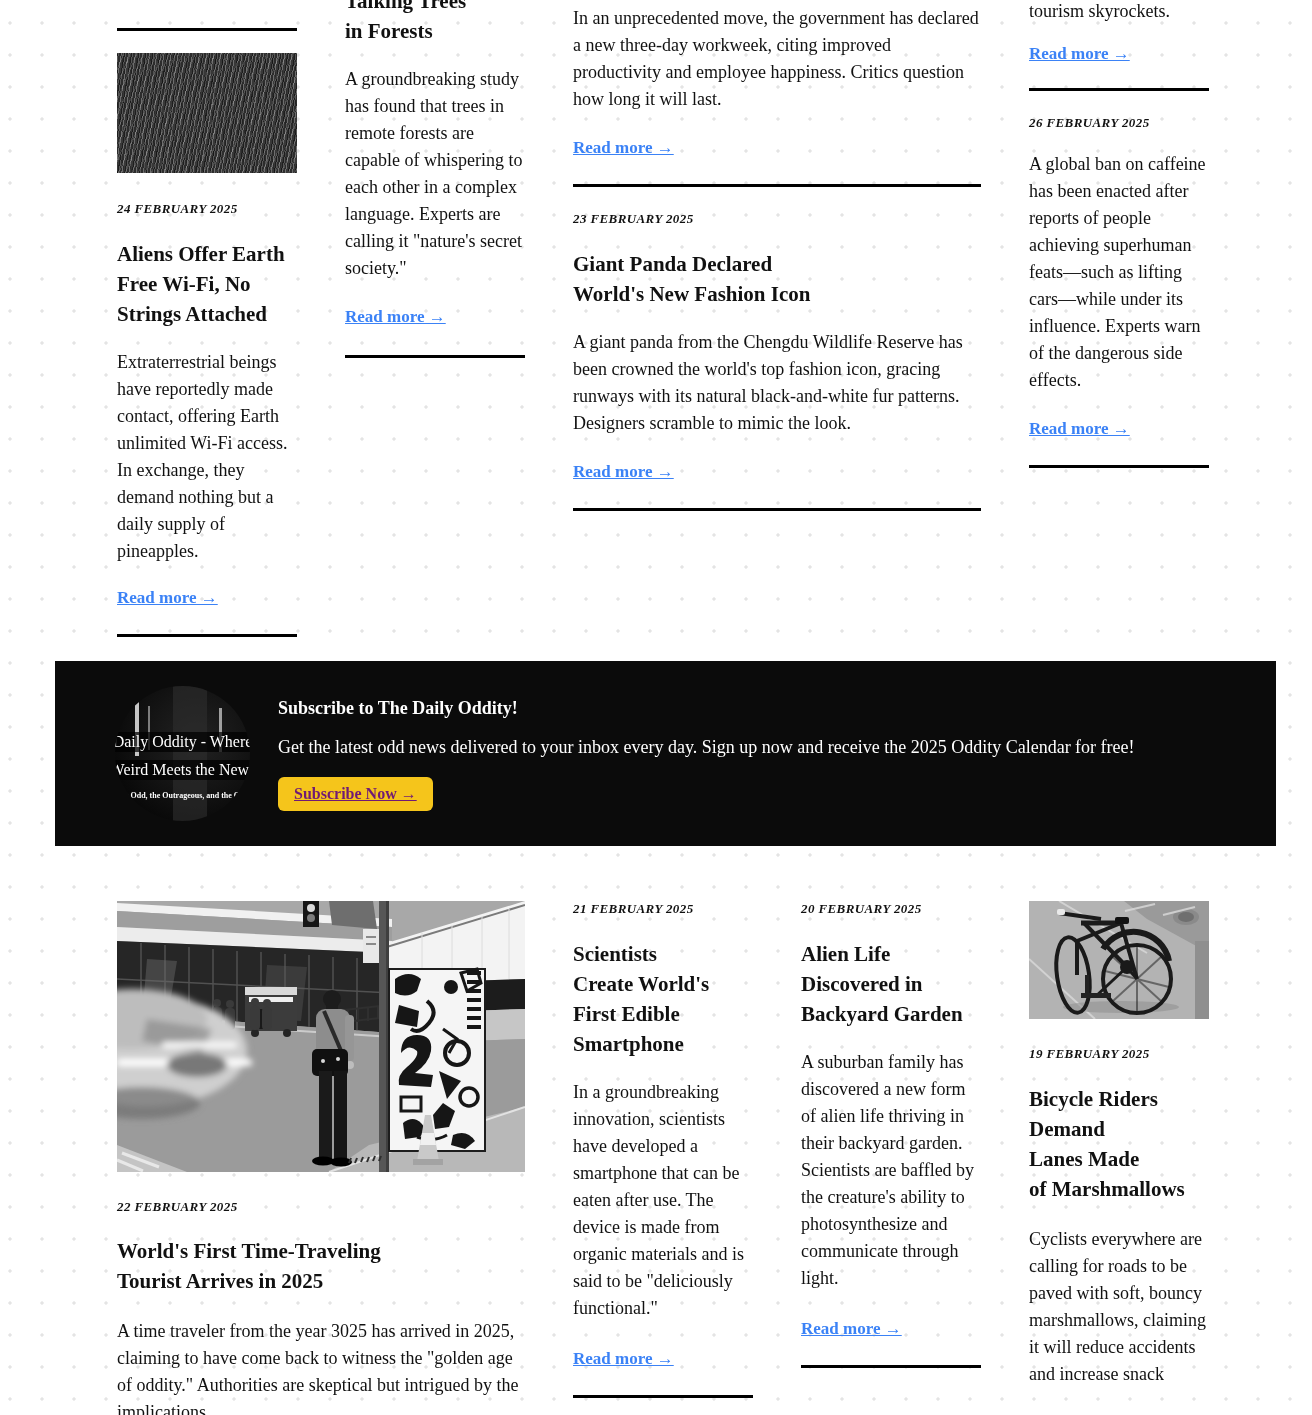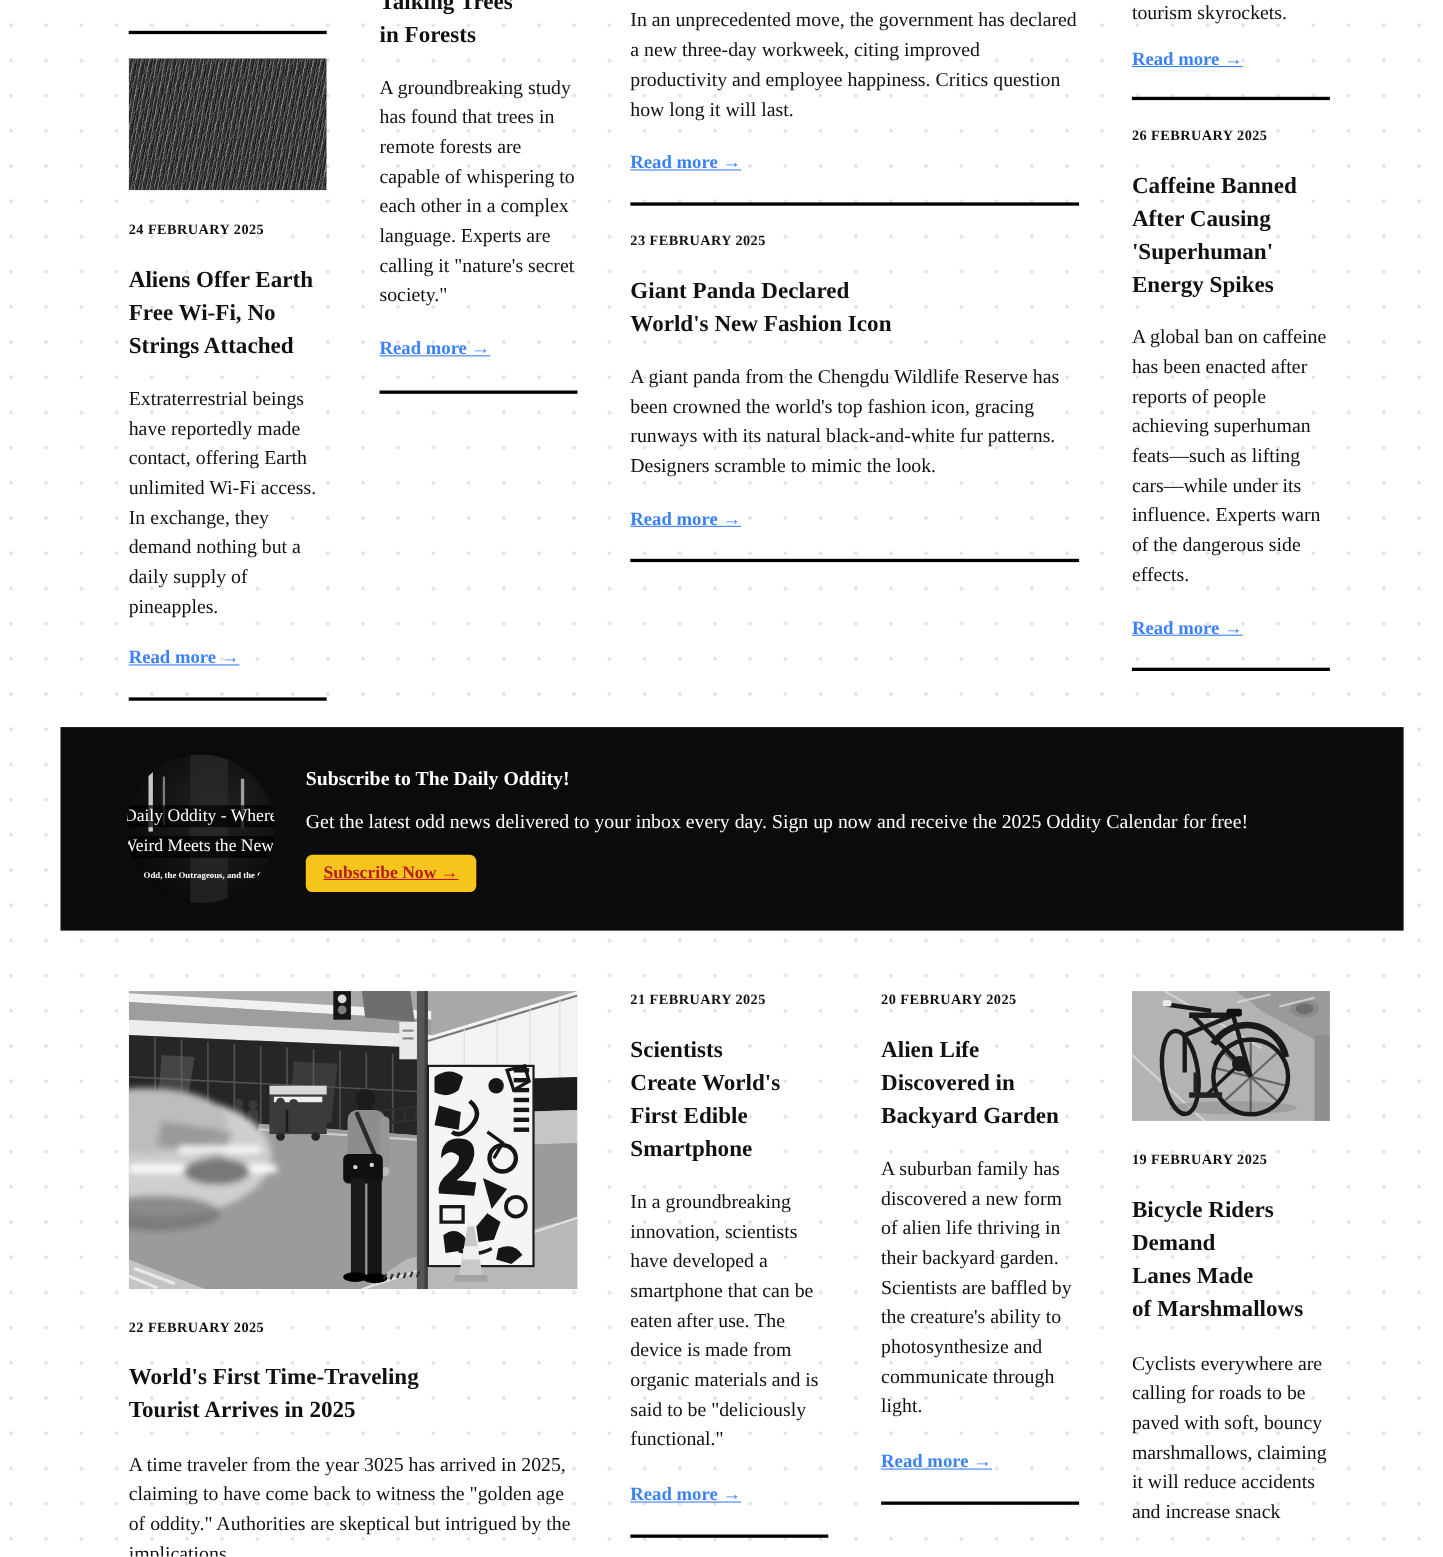--- a/index.html
+++ b/index.html
@@ -18,21 +18,21 @@
   
   .grid { display: flex; gap: 48px; align-items: flex-start; padding-left: 117px; }
   .col { display: block; margin-top: 28px; }
   .col-1w { flex: 0 0 180px; width: 180px; }
   .col-2w { flex: 0 0 408px; width: 408px; }
 
   .divider { border-top: 3px solid #000; height: 3px; width: 100%; }
 
   .kicker-date {
     font-size: 13px; font-weight: bold; letter-spacing: 0.4px;
-    line-height: 16px; white-space: nowrap;
+    line-height: 16px; white-space: nowrap; font-style: italic;
   }
   .card-title {
     font-size: 21px; font-weight: bold; line-height: 30px;
     white-space: pre-line;
   }
   .excerpt { font-size: 18px; line-height: 27px; }
   .read-more {
     display: inline-block; font-size: 17px; font-weight: bold;
     color: #3b82f6; text-decoration: underline; line-height: 25px; cursor: pointer;
   }
@@ -83,21 +83,21 @@
     white-space: nowrap; color: #fff; text-align: center;
     background: rgba(0,0,0,0.72); padding: 1px 3px;
   }
   .logo-line1 { top: 46px; font-size: 16px; }
   .logo-line2 { top: 74px; font-size: 16px; }
   .logo-line3 { top: 104px; font-size: 8px; font-weight: bold; background: transparent; }
   .banner-heading { font-size: 18px; font-weight: bold; line-height: 22px; font-family: Liberation Serif, serif; }
   .banner-message { font-size: 18px; line-height: 24px; margin-top: 16px; white-space: nowrap; text-align: right; }
   .subscribe-btn {
     display: inline-block; align-self: flex-start; margin-top: 18px;
-    background: #f5c51b; color: #b91c1c;
+    background: #f5c51b; color: #701a75;
     font-family: "Liberation Serif", serif;
     font-size: 16px; font-weight: bold; text-decoration: underline;
     border: none; border-radius: 6px; padding: 8px 16px; cursor: pointer;
   }
 
   .bottom-grid { margin-top: 27px; }
 </style>
 </head>
 <body>
 
@@ -146,24 +146,20 @@
   </div>
 
   <div class="col col-1w top-col4">
     <article>
       <p class="excerpt">tourism skyrockets.</p>
       <a class="read-more mt16">Read more →</a>
       <div class="divider mt22"></div>
     </article>
     <article>
       <div class="kicker-date mt24">26 FEBRUARY 2025</div>
-      <h3 class="card-title mt22">Caffeine Banned
-After Causing
-'Superhuman'
-Energy Spikes</h3>
       <p class="excerpt mt20">A global ban on caffeine has been enacted after reports of people achieving superhuman feats—such as lifting cars—while under its influence. Experts warn of the dangerous side effects.</p>
       <a class="read-more mt22">Read more →</a>
       <div class="divider mt24"></div>
     </article>
   </div>
 </section>
 
 <section class="banner">
   <div class="logo-circle">
     <span class="logo-streak ls1"></span>

